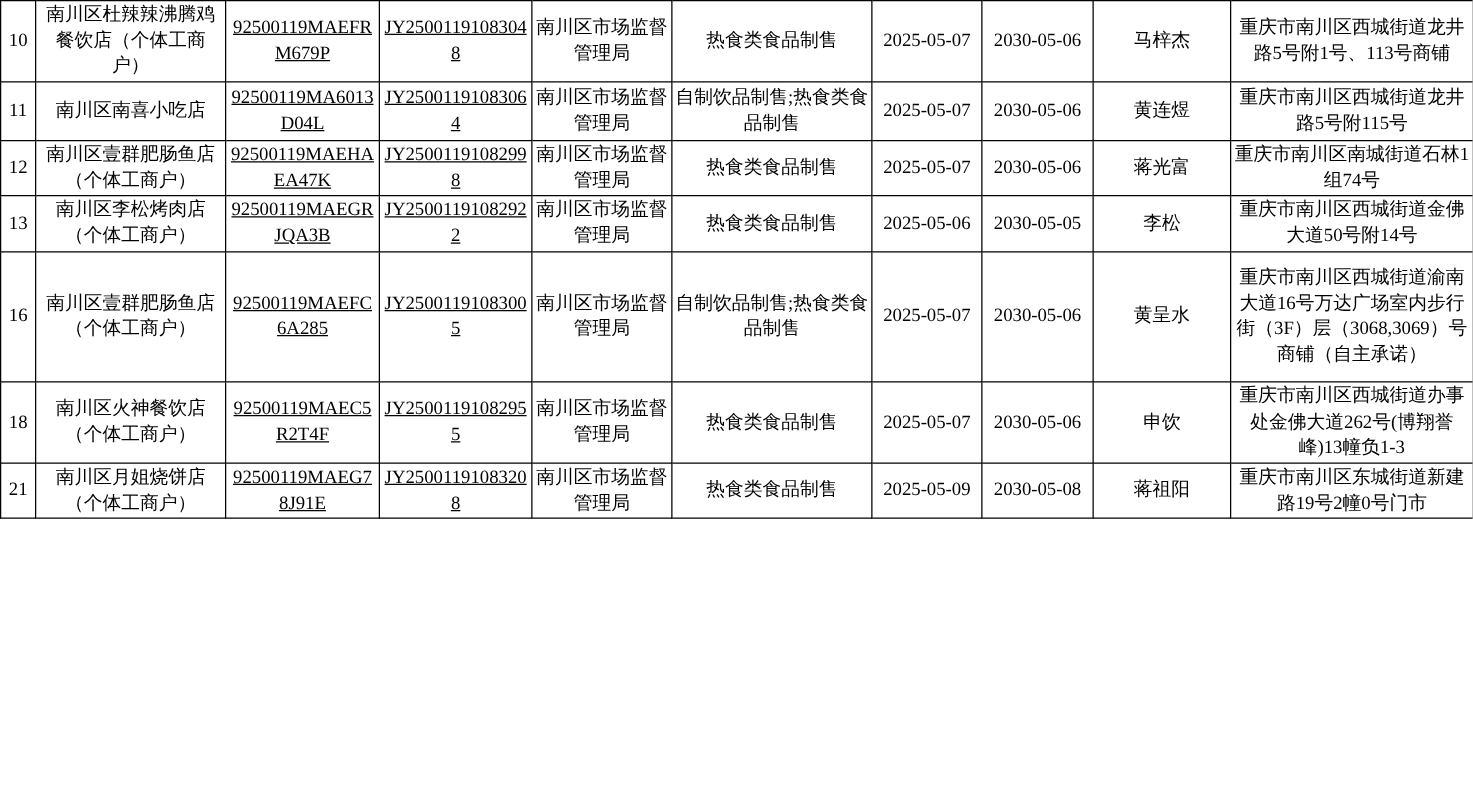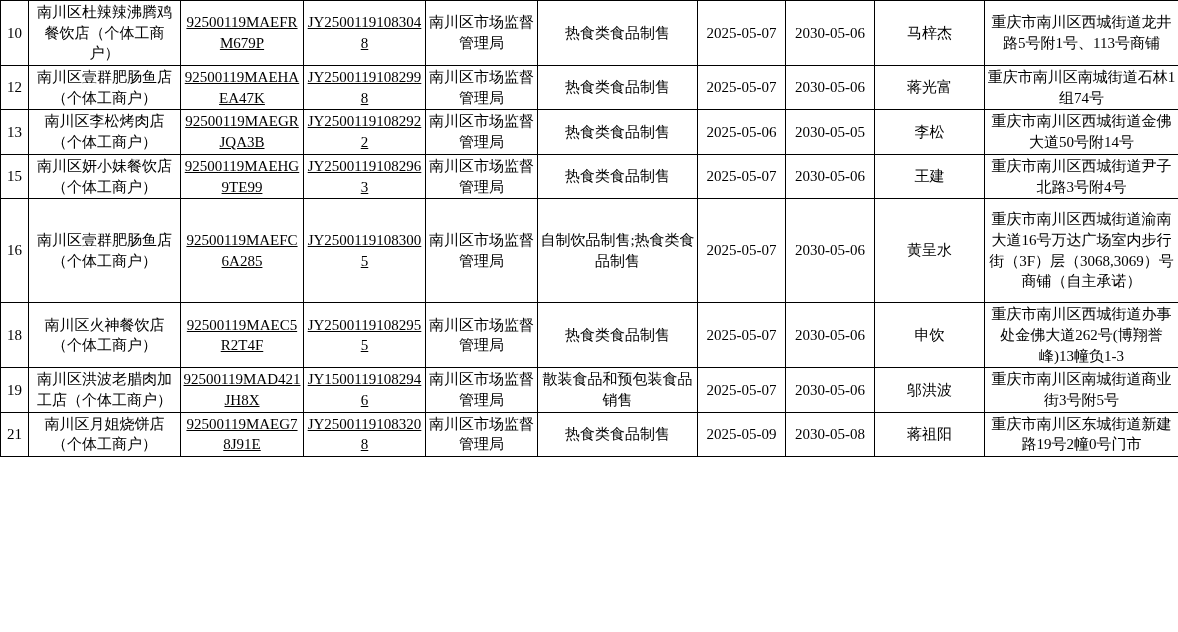--- a/index.html
+++ b/index.html
@@ -58,20 +58,32 @@
         <td class="col-name">南川区杜辣辣沸腾鸡餐饮店（个体工商户）</td>
         <td class="col-credit_code">92500119MAEFRM679P</td>
         <td class="col-license_no">JY25001191083048</td>
         <td class="col-authority">南川区市场监督管理局</td>
         <td class="col-scope">热食类食品制售</td>
         <td class="col-issue_date">2025-05-07</td>
         <td class="col-expiry_date">2030-05-06</td>
         <td class="col-person">马梓杰</td>
         <td class="col-address">重庆市南川区西城街道龙井路5号附1号、113号商铺</td>
       </tr>
+      <tr style="height: 47px;">
+        <td class="col-seq">11</td>
+        <td class="col-name">南川区南喜小吃店</td>
+        <td class="col-credit_code">92500119MA6013D04L</td>
+        <td class="col-license_no">JY25001191083064</td>
+        <td class="col-authority">南川区市场监督管理局</td>
+        <td class="col-scope">自制饮品制售;热食类食品制售</td>
+        <td class="col-issue_date">2025-05-07</td>
+        <td class="col-expiry_date">2030-05-06</td>
+        <td class="col-person">黄连煜</td>
+        <td class="col-address">重庆市南川区西城街道龙井路5号附115号</td>
+      </tr>
       <tr style="height: 43px; margin-left: 33px;">
         <td class="col-seq">12</td>
         <td class="col-name">南川区壹群肥肠鱼店（个体工商户）</td>
         <td class="col-credit_code">92500119MAEHAEA47K</td>
         <td class="col-license_no">JY25001191082998</td>
         <td class="col-authority">南川区市场监督管理局</td>
         <td class="col-scope">热食类食品制售</td>
         <td class="col-issue_date">2025-05-07</td>
         <td class="col-expiry_date">2030-05-06</td>
         <td class="col-person">蒋光富</td>
@@ -81,32 +93,20 @@
         <td class="col-seq">13</td>
         <td class="col-name">南川区李松烤肉店（个体工商户）</td>
         <td class="col-credit_code">92500119MAEGRJQA3B</td>
         <td class="col-license_no">JY25001191082922</td>
         <td class="col-authority">南川区市场监督管理局</td>
         <td class="col-scope">热食类食品制售</td>
         <td class="col-issue_date">2025-05-06</td>
         <td class="col-expiry_date">2030-05-05</td>
         <td class="col-person">李松</td>
         <td class="col-address">重庆市南川区西城街道金佛大道50号附14号</td>
-      </tr>
-      <tr style="height: 43px;">
-        <td class="col-seq">15</td>
-        <td class="col-name">南川区妍小妹餐饮店（个体工商户）</td>
-        <td class="col-credit_code">92500119MAEHG9TE99</td>
-        <td class="col-license_no">JY25001191082963</td>
-        <td class="col-authority">南川区市场监督管理局</td>
-        <td class="col-scope">热食类食品制售</td>
-        <td class="col-issue_date">2025-05-07</td>
-        <td class="col-expiry_date">2030-05-06</td>
-        <td class="col-person">王建</td>
-        <td class="col-address">重庆市南川区西城街道尹子北路3号附4号</td>
       </tr>
       <tr style="height: 104px;">
         <td class="col-seq">16</td>
         <td class="col-name">南川区壹群肥肠鱼店（个体工商户）</td>
         <td class="col-credit_code">92500119MAEFC6A285</td>
         <td class="col-license_no">JY25001191083005</td>
         <td class="col-authority">南川区市场监督管理局</td>
         <td class="col-scope">自制饮品制售;热食类食品制售</td>
         <td class="col-issue_date">2025-05-07</td>
         <td class="col-expiry_date">2030-05-06</td>
@@ -118,32 +118,20 @@
         <td class="col-name">南川区火神餐饮店（个体工商户）</td>
         <td class="col-credit_code">92500119MAEC5R2T4F</td>
         <td class="col-license_no">JY25001191082955</td>
         <td class="col-authority">南川区市场监督管理局</td>
         <td class="col-scope">热食类食品制售</td>
         <td class="col-issue_date">2025-05-07</td>
         <td class="col-expiry_date">2030-05-06</td>
         <td class="col-person">申饮</td>
         <td class="col-address">重庆市南川区西城街道办事处金佛大道262号(博翔誉峰)13幢负1-3</td>
       </tr>
-      <tr style="height: 44px;">
-        <td class="col-seq">19</td>
-        <td class="col-name">南川区洪波老腊肉加工店（个体工商户）</td>
-        <td class="col-credit_code">92500119MAD421JH8X</td>
-        <td class="col-license_no">JY15001191082946</td>
-        <td class="col-authority">南川区市场监督管理局</td>
-        <td class="col-scope">散装食品和预包装食品销售</td>
-        <td class="col-issue_date">2025-05-07</td>
-        <td class="col-expiry_date">2030-05-06</td>
-        <td class="col-person">邬洪波</td>
-        <td class="col-address">重庆市南川区南城街道商业街3号附5号</td>
-      </tr>
       <tr style="height: 41px;">
         <td class="col-seq">21</td>
         <td class="col-name">南川区月姐烧饼店（个体工商户）</td>
         <td class="col-credit_code">92500119MAEG78J91E</td>
         <td class="col-license_no">JY25001191083208</td>
         <td class="col-authority">南川区市场监督管理局</td>
         <td class="col-scope">热食类食品制售</td>
         <td class="col-issue_date">2025-05-09</td>
         <td class="col-expiry_date">2030-05-08</td>
         <td class="col-person">蒋祖阳</td>

